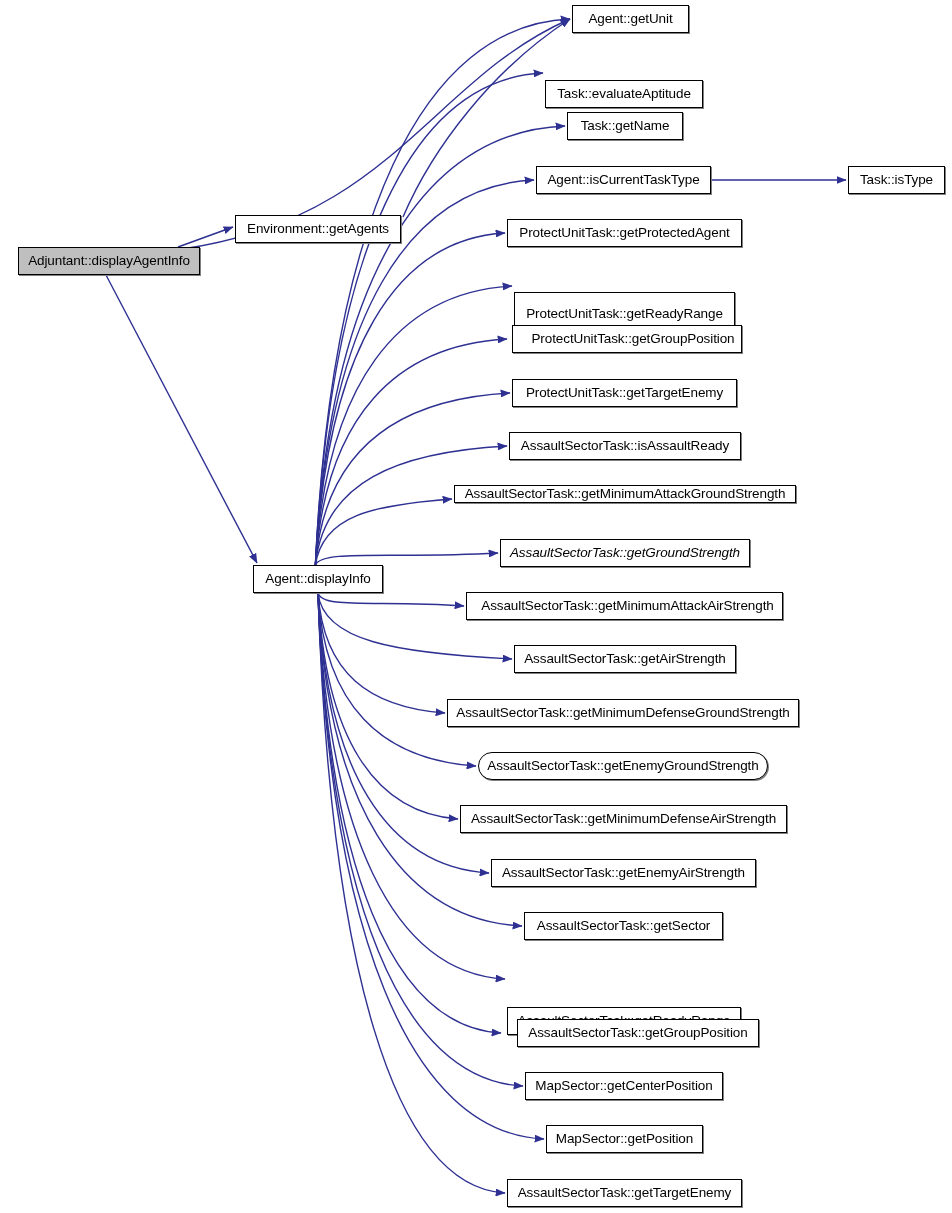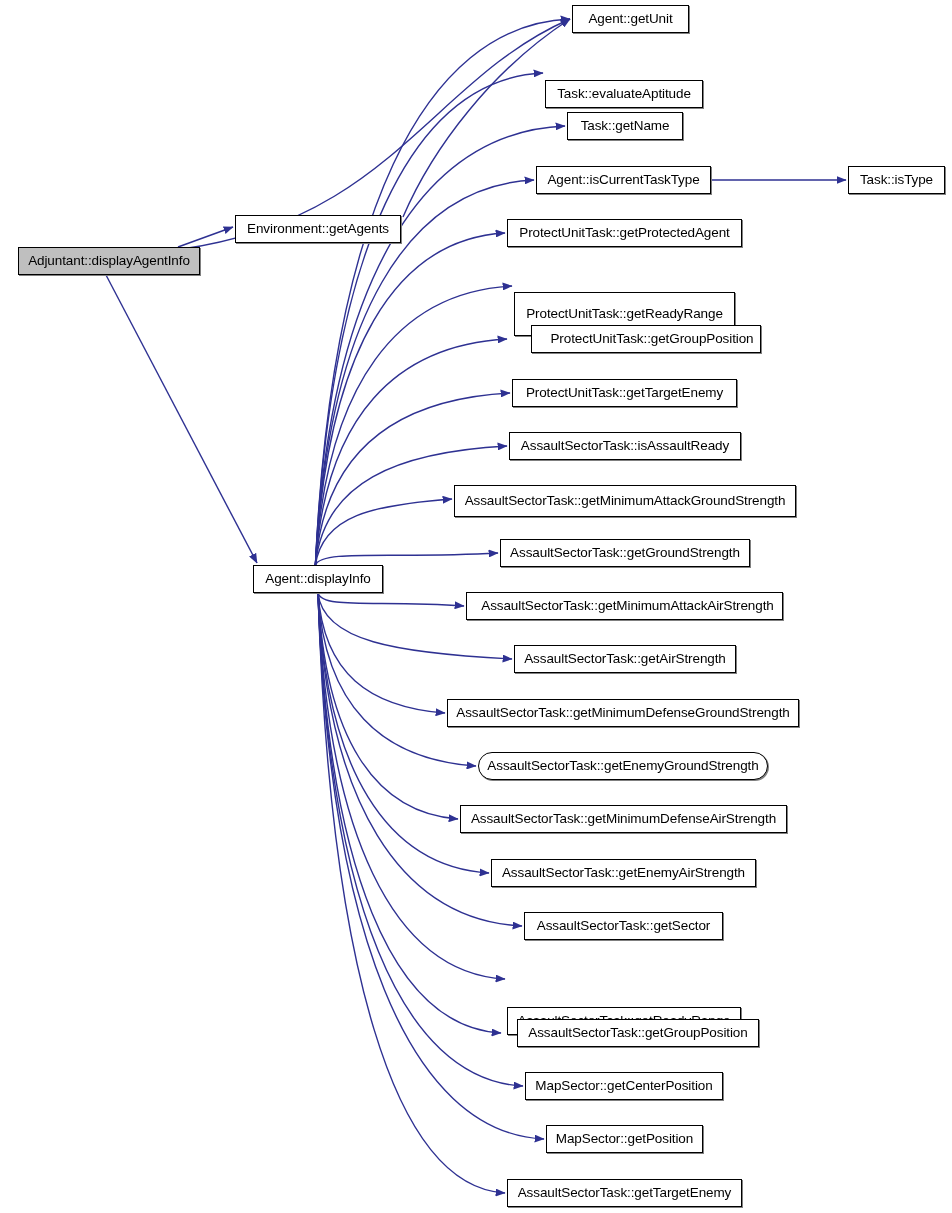--- a/index.html
+++ b/index.html
@@ -89,33 +89,33 @@
       </div>
       <div class="node" style="left: 848px; top: 166px; width: 97px; height: 28px;">
         <span class="node-label">Task::isType</span>
       </div>
       <div class="node" style="left: 507px; top: 219px; width: 235px; height: 28px;">
         <span class="node-label">ProtectUnitTask::getProtectedAgent</span>
       </div>
       <div class="node" style="left: 514px; top: 280px; width: 221px; height: 44px; margin-top: 12px;">
         <span class="node-label">ProtectUnitTask::getReadyRange</span>
       </div>
-      <div class="node" style="left: 531px; top: 325px; width: 230px; height: 28px; padding-left: 12px;">
+      <div class="node" style="left: 512px; top: 325px; width: 230px; height: 28px; padding-left: 12px;">
         <span class="node-label">ProtectUnitTask::getGroupPosition</span>
       </div>
       <div class="node" style="left: 512px; top: 379px; width: 225px; height: 28px;">
         <span class="node-label">ProtectUnitTask::getTargetEnemy</span>
       </div>
       <div class="node" style="left: 509px; top: 432px; width: 232px; height: 28px;">
         <span class="node-label">AssaultSectorTask::isAssaultReady</span>
       </div>
-      <div class="node" style="left: 454px; top: 485px; width: 342px; height: 32px;">
+      <div class="node" style="left: 454px; top: 485px; width: 342px; height: 18px;">
         <span class="node-label">AssaultSectorTask::getMinimumAttackGroundStrength</span>
       </div>
-      <div class="node" style="left: 500px; top: 539px; width: 250px; height: 28px;">
+      <div class="node" style="left: 500px; top: 539px; width: 250px; height: 28px; font-style: italic;">
         <span class="node-label">AssaultSectorTask::getGroundStrength</span>
       </div>
       <div class="node" style="left: 466px; top: 592px; width: 317px; height: 28px; padding-left: 6px;">
         <span class="node-label">AssaultSectorTask::getMinimumAttackAirStrength</span>
       </div>
       <div class="node" style="left: 514px; top: 645px; width: 222px; height: 28px; text-align: right;">
         <span class="node-label">AssaultSectorTask::getAirStrength</span>
       </div>
       <div class="node" style="left: 447px; top: 699px; width: 352px; height: 28px;">
         <span class="node-label">AssaultSectorTask::getMinimumDefenseGroundStrength</span>

